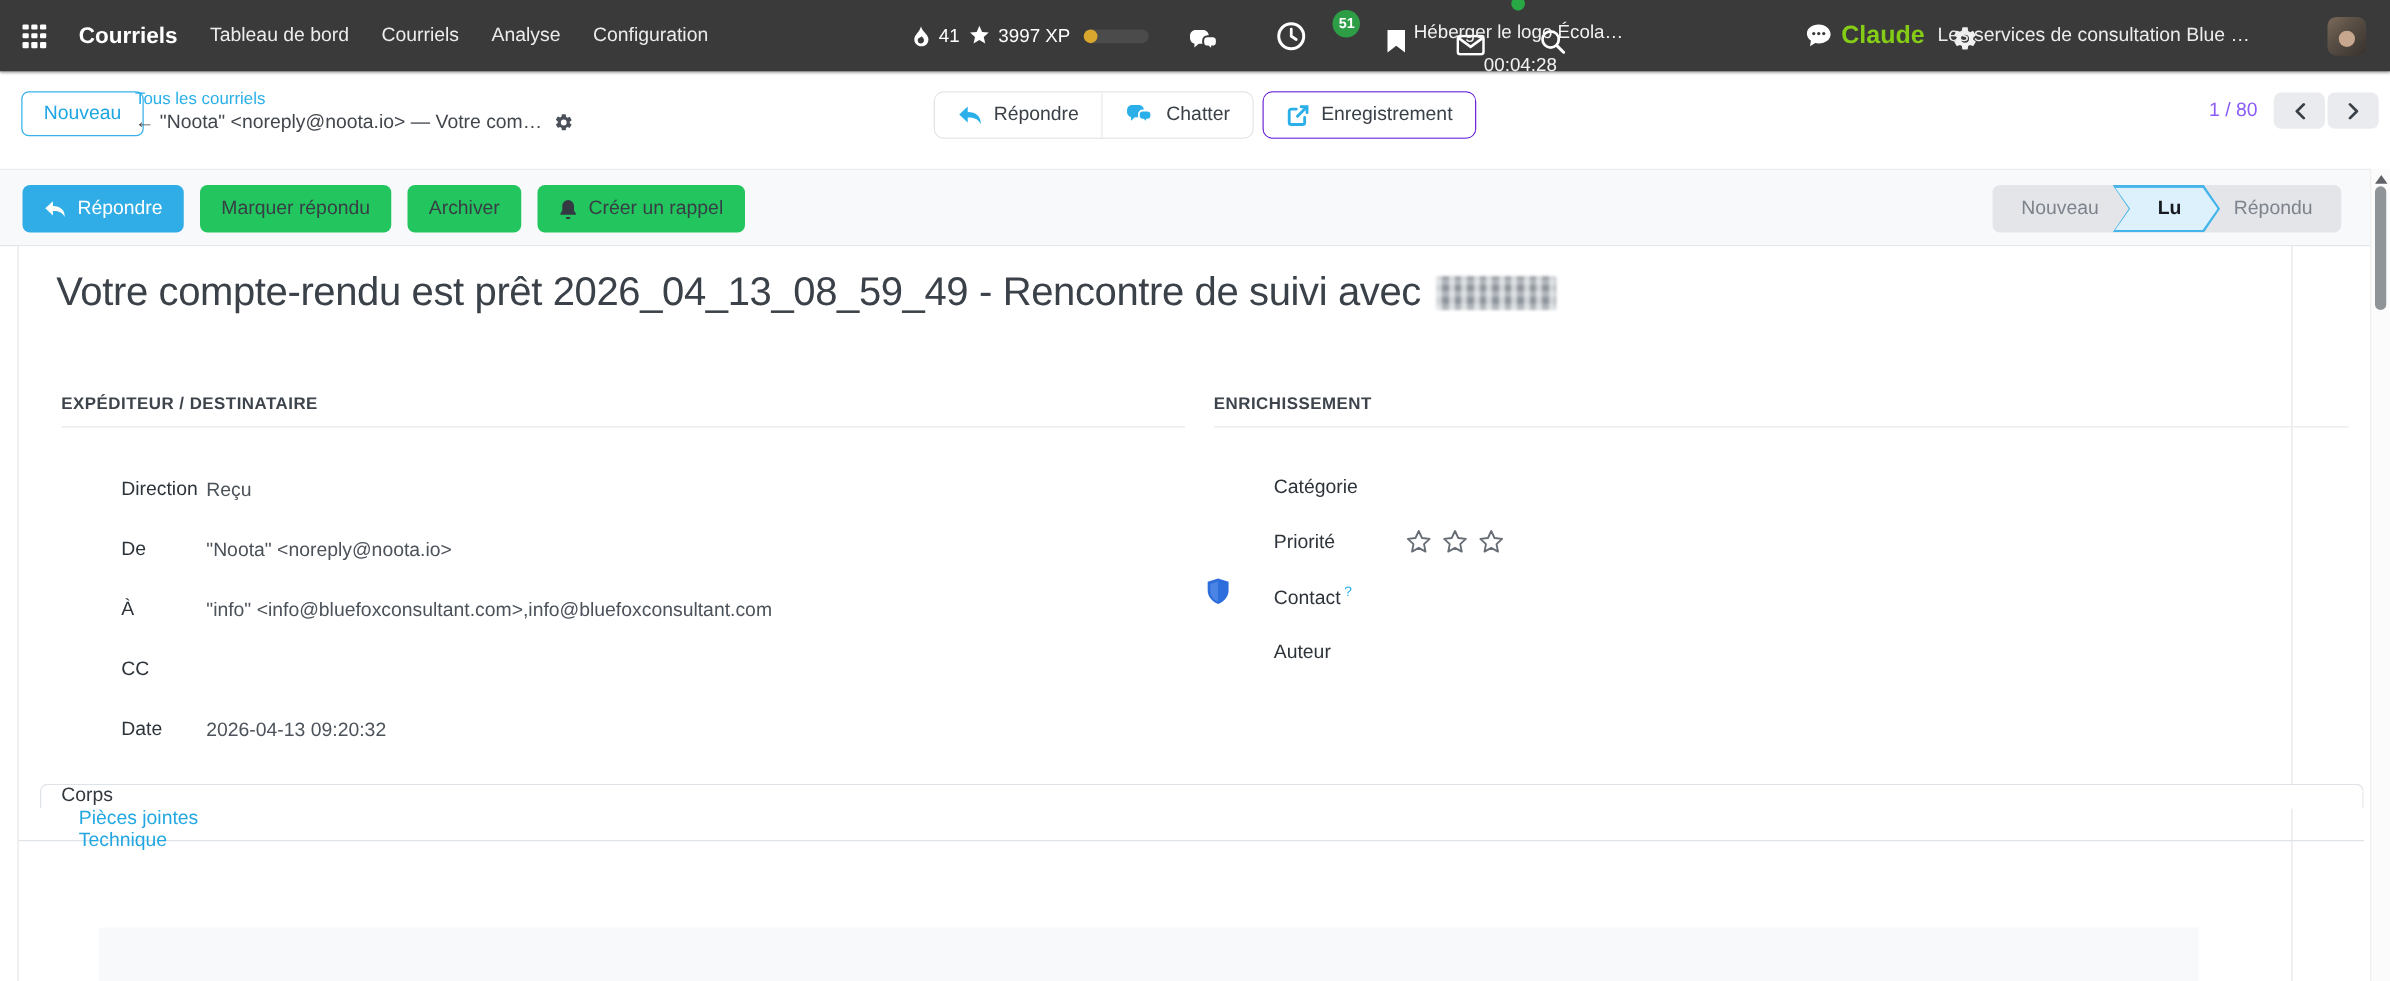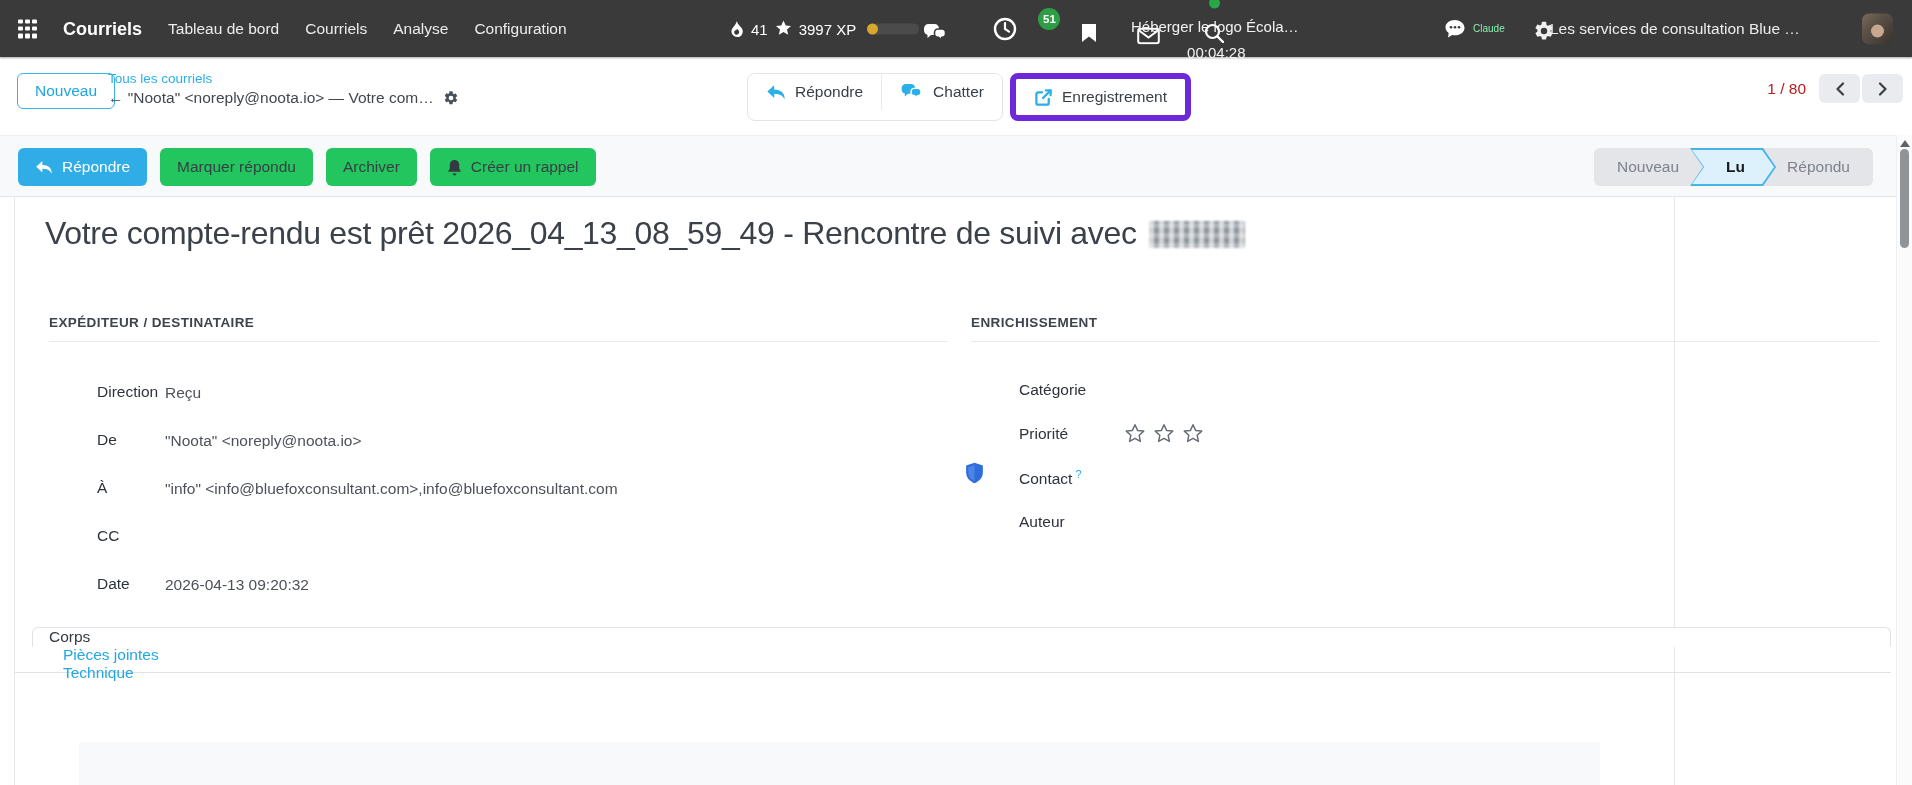--- a/index.html
+++ b/index.html
@@ -4,79 +4,79 @@
 <style>
   * { box-sizing: border-box; }
   html,body { margin:0; padding:0; }
   body {
     width:1912px; height:785px; position:relative; overflow:hidden;
     background:#ffffff; font-family:"Liberation Sans", sans-serif;
     -webkit-font-smoothing:antialiased;
   }
 
   
-  .navbar { position:absolute; top:0; left:0; width:1912px; height:57px; background:#3a3a3a; color:#fff; box-shadow:0 1px 2px rgba(0,0,0,.35); z-index:10; }
+  .navbar { position:absolute; top:0; left:0; width:1912px; height:57px; background:#3a3a3a; color:#fff; box-shadow:0 1px 2px rgba(0,0,0,.35); z-index:10;padding-left:28px; }
   .nav-abs { position:absolute; top:50%; transform:translateY(-50%); display:flex; align-items:center; }
   .nav-left { left:18px; gap:26px; }
   .apps-grid { width:19px; height:19px; display:grid; grid-template-columns:repeat(3,1fr); gap:2.5px; cursor:pointer; }
   .apps-grid i { background:#fff; border-radius:1px; }
   .brand { font-size:18px; font-weight:700; color:#fff; white-space:nowrap; }
   .nav-item { font-size:15.5px; color:#ececec; white-space:nowrap; cursor:pointer; }
   .nav-g { left:729px; gap:7px; }
   .nav-g .num { font-size:15px; color:#fff; }
   .xp-pill { width:52px; height:11px; background:#4b4b4b; border-radius:6px; display:flex; align-items:center; margin-left:4px; }
   .xp-dot { width:11px; height:11px; border-radius:50%; background:#d9a62e; }
   .icon-btn { display:inline-flex; align-items:center; justify-content:center; cursor:pointer; position:relative; }
   .nav-chat { left:923px; } .nav-clock { left:964px; } .nav-bookmark { left:1023px; } .nav-mail { left:1059px; } .nav-search { left:1098px; }
   .clock-badge { position:absolute; top:-9px; left:13px; min-width:22px; height:22px; border-radius:11px; background:#2e9e46; color:#fff; font-size:11.5px; font-weight:700; display:flex; align-items:center; justify-content:center; padding:0 4px;margin-left:32px; }
   .nav-task { left:1131px; gap:9px; cursor:pointer;flex-direction:column; }
   .presence-dot { width:11px; height:11px; border-radius:50%; background:#28a745; }
   .task-text { font-size:15px; color:#f2f2f2; white-space:nowrap; }
   .task-timer { font-size:15px; color:#f2f2f2; margin-left:3px; }
   .nav-gear { left:1403px; }
   .nav-claude { left:1444px; gap:7px; cursor:pointer; }
-  .claude-label { font-size:10px; color:#86efac; }
+  .claude-label { font-size:20px; color:#84cc16;font-weight:bold; }
   .nav-company { left:1550px; font-size:15.5px; color:#ececec; white-space:nowrap; cursor:pointer; }
   .avatar { left:1862px; width:31px; height:31px; border-radius:7px; overflow:hidden; cursor:pointer;
     background:linear-gradient(135deg,#7a6a5a 0%,#5a4f45 40%,#37322e 100%); }
   .avatar::after { content:""; display:block; width:13px; height:13px; border-radius:50%; background:#c7a88e; margin:5px auto 0; }
 
   
   .cp { position:absolute; top:57px; left:0; width:1912px; height:78px; background:#fff; }
   .btn-new { position:absolute; left:17px; top:16px; height:36px; padding:0 17px; background:#fff;
     border:1px solid #38b2e8; border-radius:6px; color:#1ea6e2; font-size:15.5px; display:flex; align-items:center; cursor:pointer; }
   .crumbs { position:absolute; left:108px; top:13px; }
   .crumb-parent { font-size:13.5px; color:#2bafe8; cursor:pointer; line-height:17px; }
   .crumb-current { font-size:15.5px; color:#42474d; line-height:21px; display:flex; align-items:center; gap:9px; white-space:nowrap; }
   .cp-actions { position:absolute; left:747px; top:16px; display:flex; }
   .btn-group { display:flex; border:1px solid #e2e3e5; border-radius:8px; background:#fff; overflow:hidden; }
   .cp-btn { display:flex; align-items:center; gap:9px; padding:0 18px; height:36px; font-size:15.5px; color:#3a4047; cursor:pointer; white-space:nowrap; background:#fff; }
   .cp-btn + .cp-btn { border-left:1px solid #e9eaec; }
-  .btn-single { margin-left:7px; border:6px solid #6d28d9; border-radius:8px; }
+  .btn-single { margin-left:7px; border:1px solid #6d28d9; border-radius:8px; }
   .cp-pager { position:absolute; right:9px; top:17px; display:flex; align-items:center; gap:13px; }
-  .pager-val { font-size:15.5px; color:#b91c1c; cursor:pointer; }
+  .pager-val { font-size:15.5px; color:#8b5cf6; cursor:pointer; }
   .pager-btn { width:41px; height:29px; background:#e9ebee; border-radius:6px; display:flex; align-items:center; justify-content:center; cursor:pointer; }
   .pager-btn + .pager-btn { margin-left:-11px; }
 
   
   .sb { position:absolute; top:135px; left:0; width:1896px; height:62px; background:#f8f9fa; border-top:1px solid #ebedef; border-bottom:1px solid #e4e6e9; }
   .sb-left { position:absolute; left:18px; top:12px; display:flex; gap:13px; }
   .sb-btn { height:38px; display:flex; align-items:center; gap:9px; padding:0 17px; border-radius:6px; font-size:15.5px; cursor:pointer; white-space:nowrap; }
   .sb-primary { background:#30ade6; color:#fff; }
   .sb-gray { background:#22c55e; color:#383e45; }
   .steps { position:absolute; right:23px; top:12px; height:38px; display:flex; align-items:stretch; background:#e3e5e9; border-radius:6px; overflow:hidden; }
   .step { display:flex; align-items:center; justify-content:center; padding:0 23px; font-size:15.5px; color:#7d838c; cursor:pointer; }
   .step-active-wrap { position:relative; width:86px; margin:0 -12px; z-index:1; display:flex; align-items:center; justify-content:center; cursor:pointer; }
   .chev-outer, .chev-inner { position:absolute; clip-path:polygon(0 0, calc(100% - 13px) 0, 100% 50%, calc(100% - 13px) 100%, 0 100%, 13px 50%); }
   .chev-outer { inset:0; background:#45b4ea; }
   .chev-inner { inset:2px 2px; background:#dcf1fb; clip-path:polygon(0 0, calc(100% - 12px) 0, 100% 50%, calc(100% - 12px) 100%, 0 100%, 12px 50%); }
   .step-active-label { position:relative; z-index:2; font-size:15.5px; font-weight:700; color:#171b20; padding-left:5px; }
 
   
-  .sheet { position:absolute; top:197px; left:14px; width:1661px; height:588px; background:#fff;
+  .sheet { position:absolute; top:197px; left:14px; width:1820px; height:588px; background:#fff;
     border-left:1px solid #e7e8ea; border-right:1px solid #e7e8ea; }
   .rec-title { position:absolute; left:30px; top:18px; font-size:32px; font-weight:400; color:#3b4148; white-space:nowrap; letter-spacing:-0.3px; }
   .redacted { display:inline-block; width:96px; height:27px; margin-left:12px; vertical-align:-4px; border-radius:2px;
     background:
       repeating-linear-gradient(90deg, rgba(255,255,255,.55) 0 5px, rgba(0,0,0,.05) 5px 10px),
       repeating-linear-gradient(0deg, #b9bec4 0 5px, #969da5 5px 10px);
     filter:blur(1.3px); }
 
   .col-left  { position:absolute; left:34px;  top:118px; width:899px; }
   .col-right { position:absolute; left:956px; top:118px; width:908px; }

